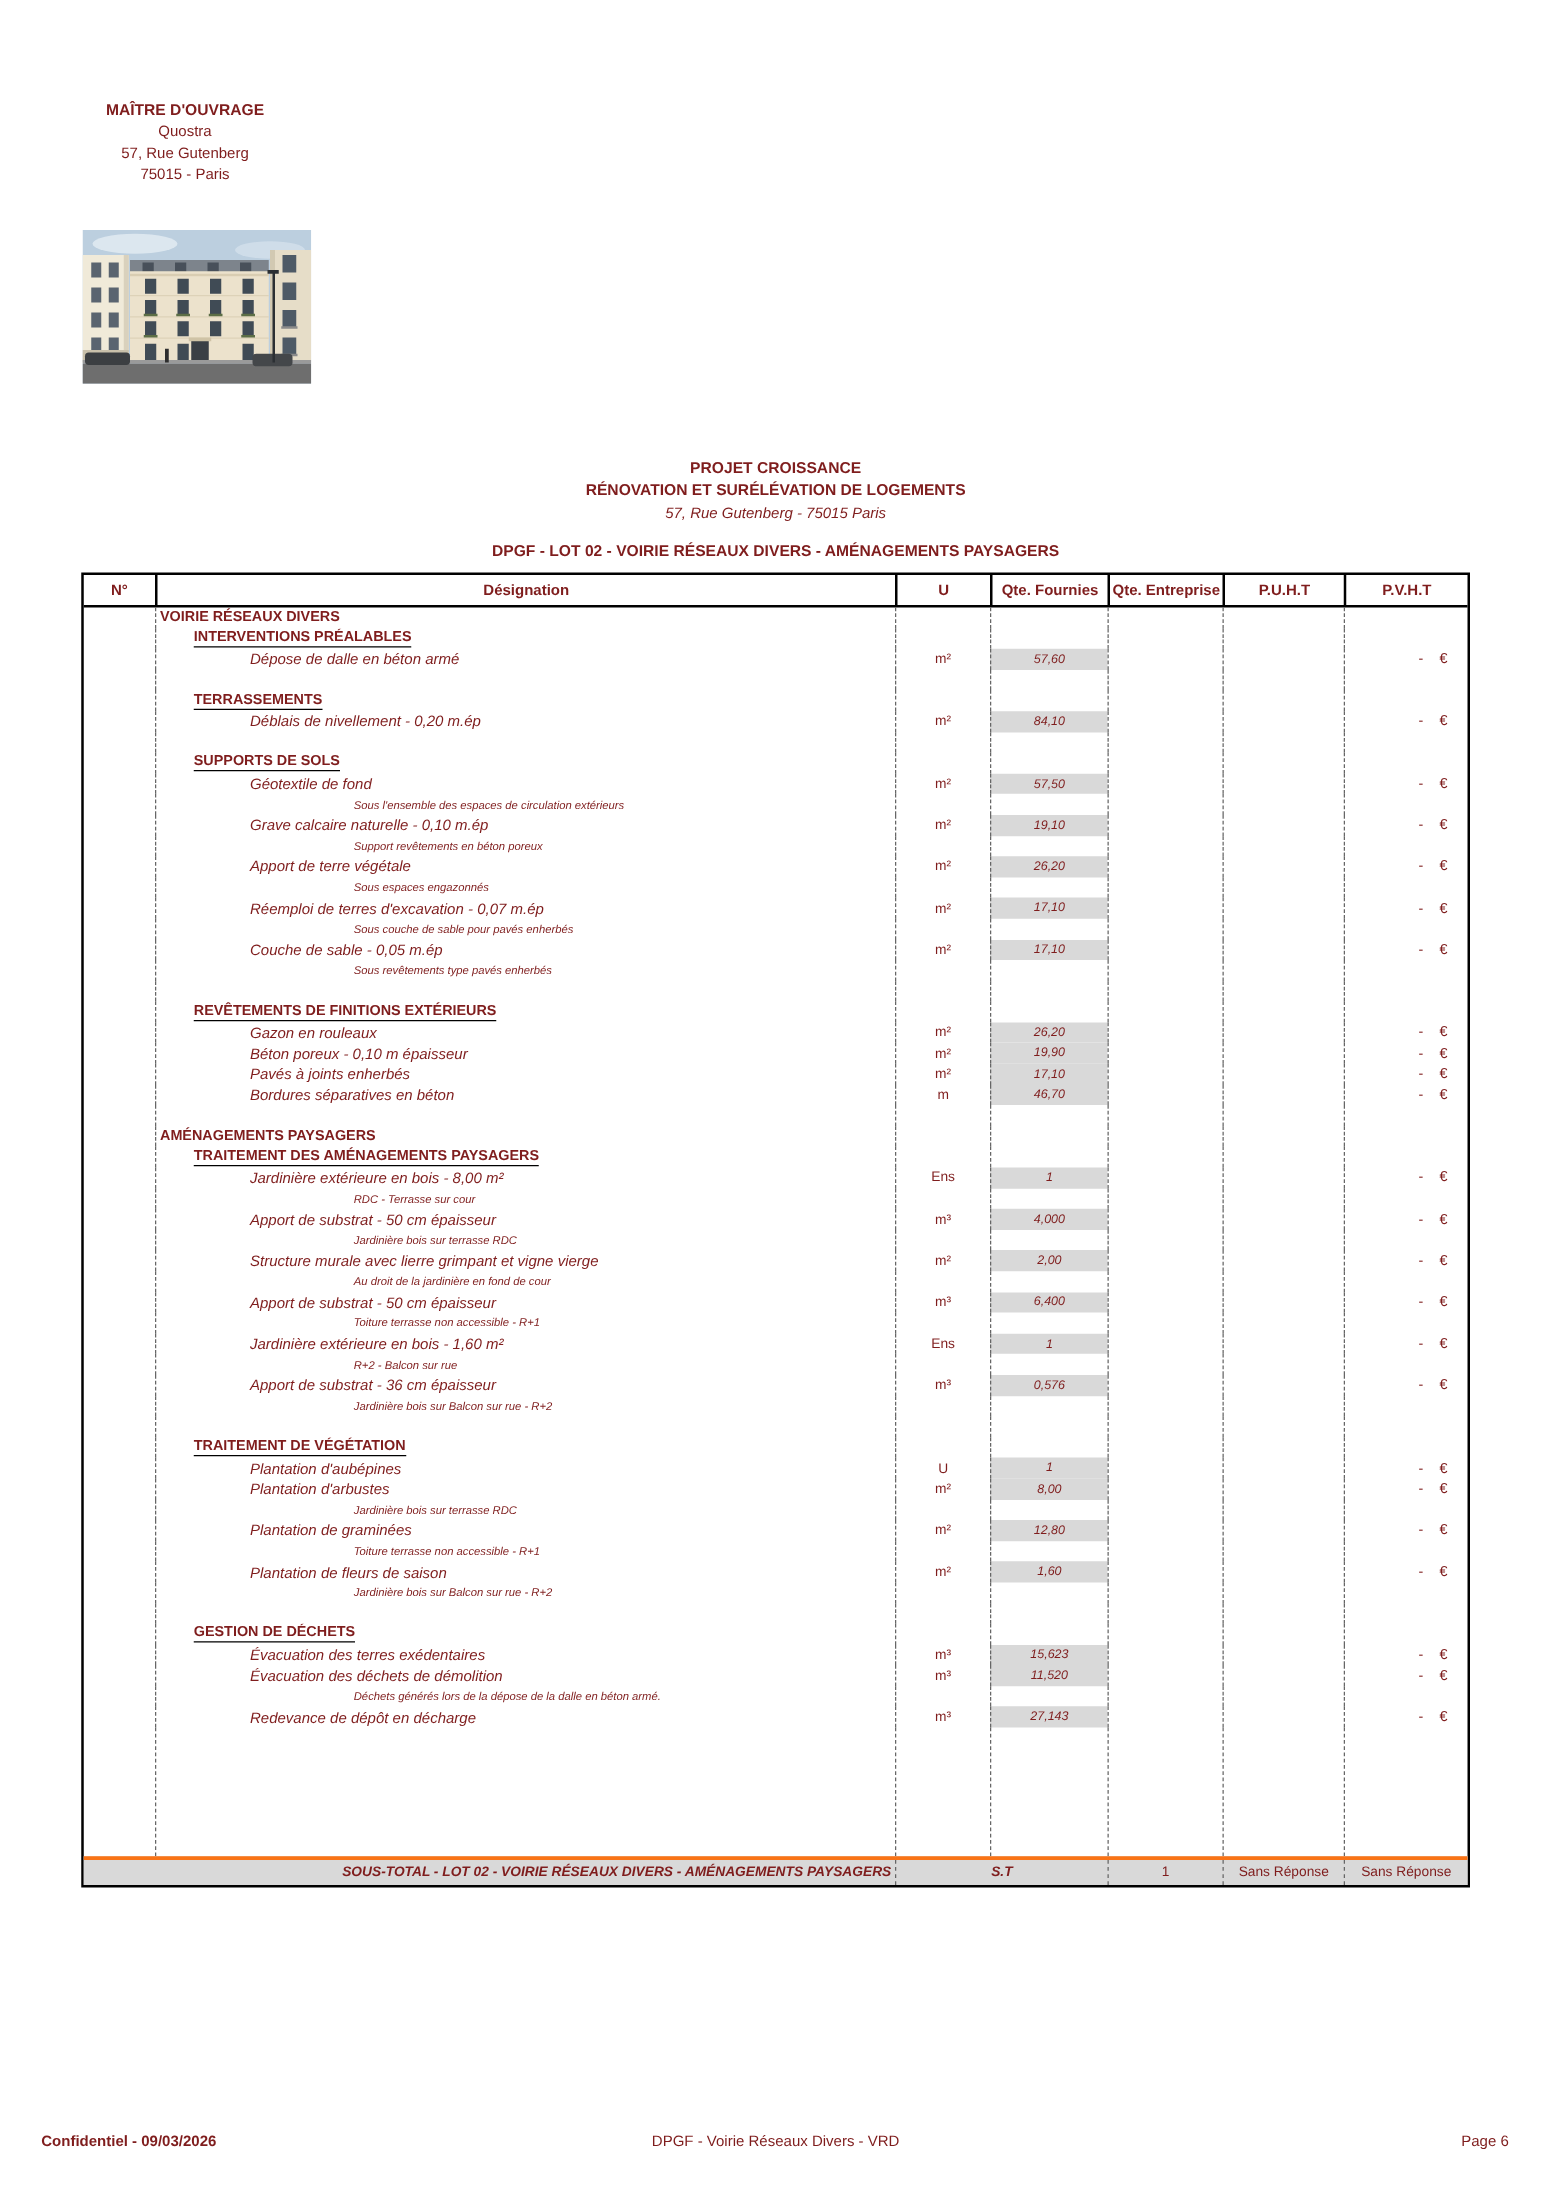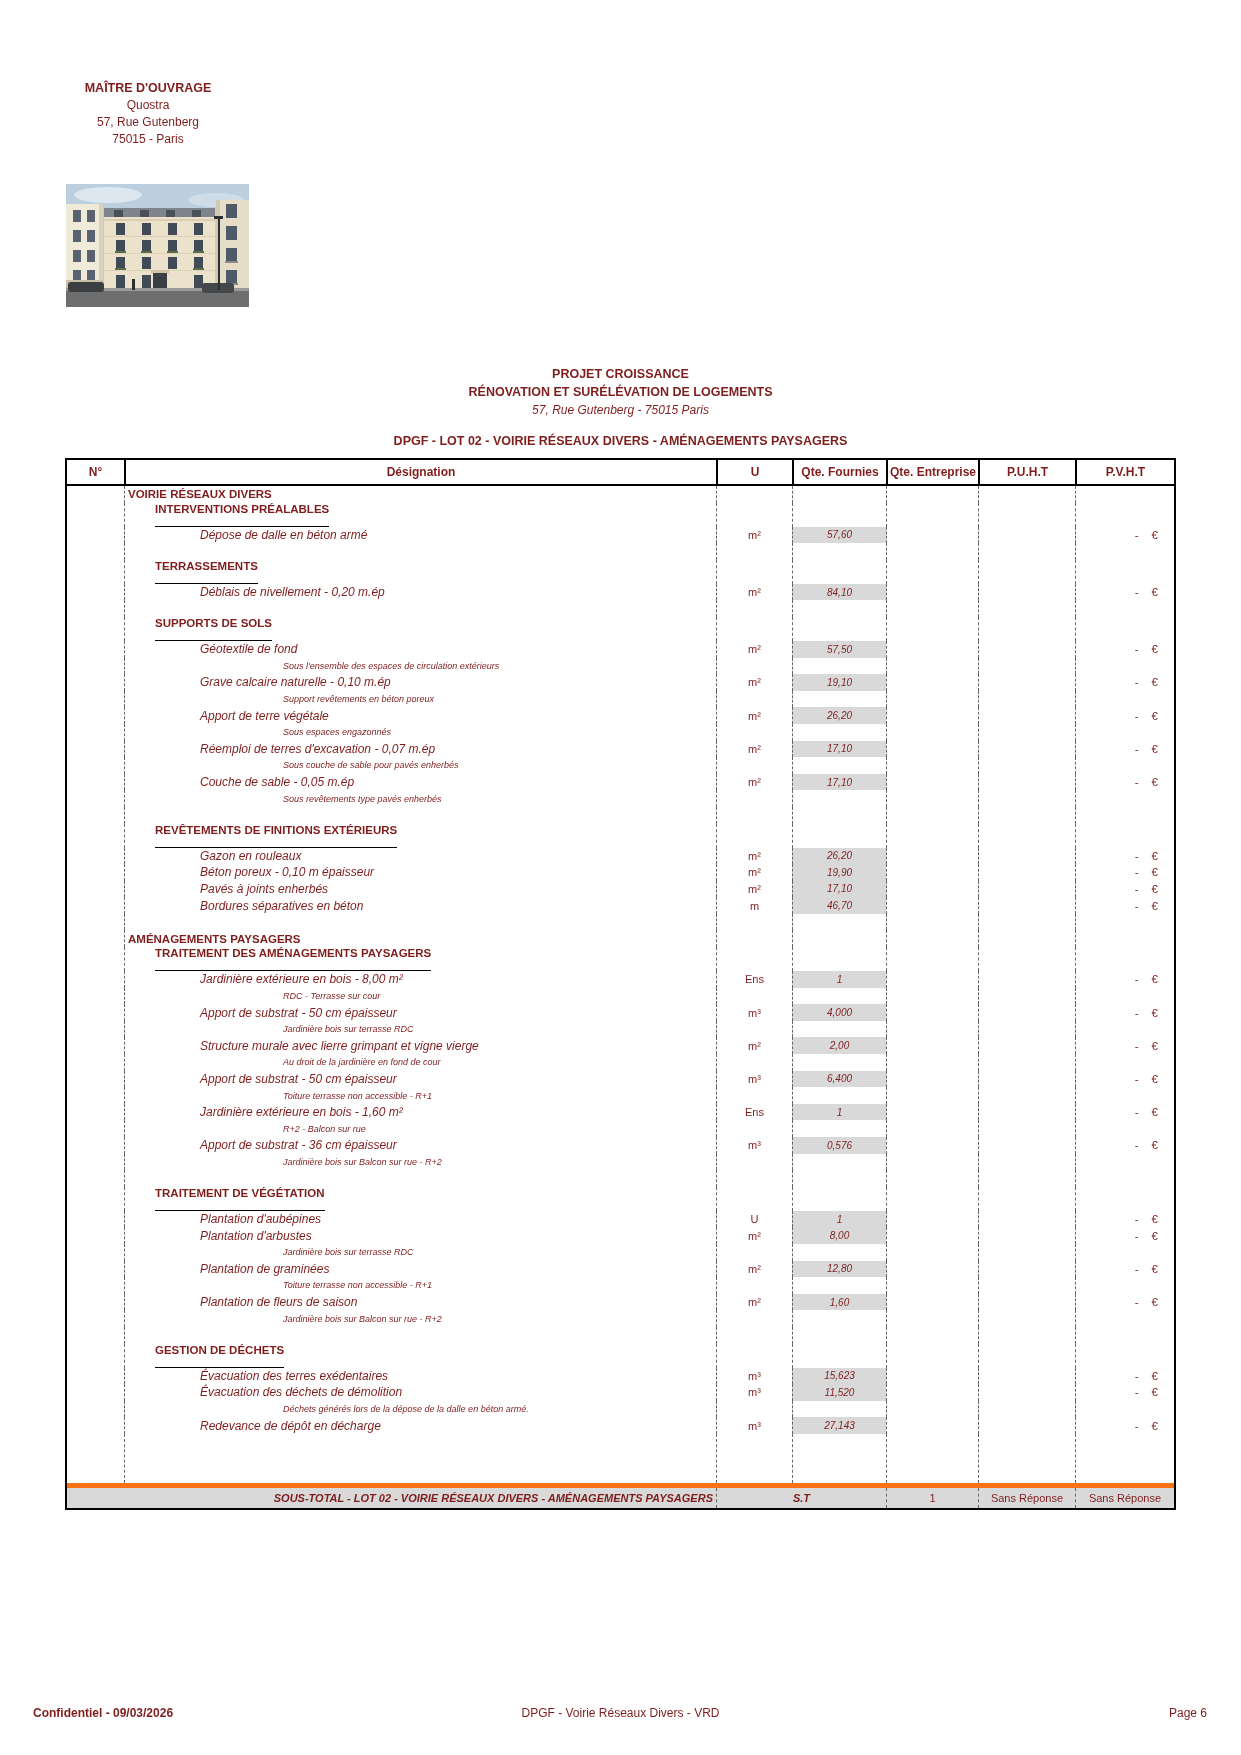--- a/index.html
+++ b/index.html
@@ -31,33 +31,33 @@
   .thead .hc:first-child{border-left:none;}
   .tbodyx{flex:1;display:flex;flex-direction:column;min-height:0;}
   .trow{display:flex;flex:0 0 16.6px;align-items:stretch;}
   .cell{box-sizing:border-box;border-left:1px dashed #666;display:flex;align-items:center;}
   .cell:first-child{border-left:none;}
   .w0{width:57px;} .w1{width:592px;} .w2{width:76px;} .w3{width:94px;}
   .w4{width:92px;text-align:center;} .w5{width:97px;} .w6{flex:1;}
   .des{overflow:hidden;white-space:nowrap;}
   .trow.s1 .des{font-weight:bold;font-size:11.5px;padding-left:3px;}
   .trow.s2 .des{font-weight:bold;font-size:11.5px;padding-left:30px;}
-  .trow.s2 .des span{border-bottom:1.5px solid #000;padding-bottom:11px;}
+  .trow.s2 .des span{border-bottom:1.5px solid #000;padding-bottom:1px;}
   .trow.item .des{font-style:italic;font-size:12px;padding-left:75px;}
   .trow.note .des{font-style:italic;font-size:9px;padding-left:158px;}
   .ucell{justify-content:center;font-size:11px;}
   .qcell{justify-content:center;font-style:italic;font-size:10px;}
   .trow.item .qcell{background:var(--qty-bg,#d9d9d9);}
   .pvht{justify-content:flex-end;font-size:11.5px;padding-right:16px;gap:13px;}
   .spacer{flex:1 1 auto;display:flex;}
   .spacer .cell{height:100%;}
 
   
   .subtotal{display:flex;flex:0 0 20px;background:var(--subtotal-bg,#d9d9d9);
-            border-top:5px solid #f97316;}
+            border-top:3px solid #f97316;}
   .subtotal .cell{font-size:11px;}
   .stlabel{width:649px;justify-content:flex-end;font-weight:bold;font-style:italic;
            font-size:9.5px;padding-right:3px;border-left:none;}
   .stst{width:170px;justify-content:center;font-weight:bold;font-style:italic;font-size:9.5px;}
   .stqe{width:92px;justify-content:center;}
   .stpu{width:97px;justify-content:center;}
   .stpv{flex:1;justify-content:center;}
 
   
   .footer-left{position:absolute;left:33px;top:1706px;font-weight:bold;font-size:12px;}

